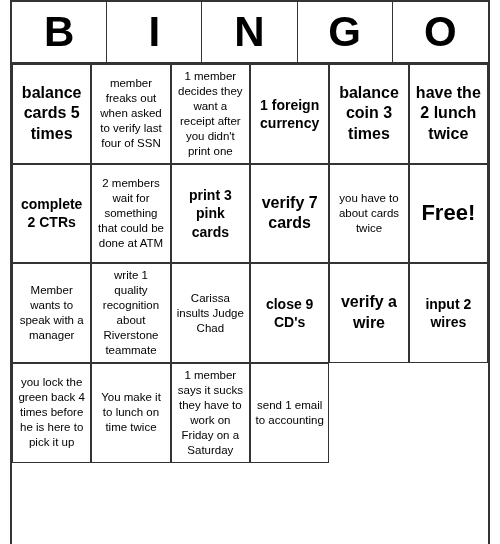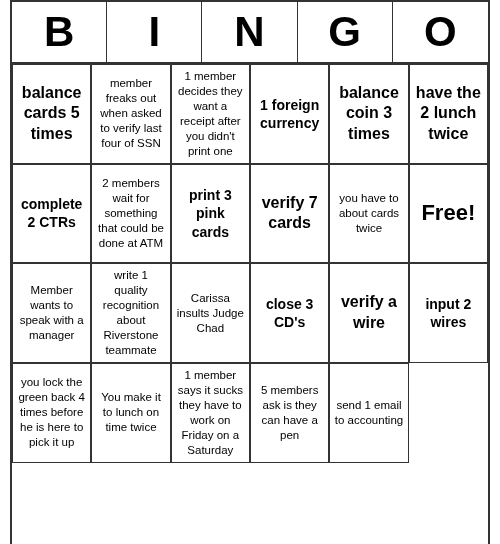--- a/index.html
+++ b/index.html
@@ -82,22 +82,21 @@
       <div class="bingo-cell large-text">have the 2 lunch twice</div>
       <div class="bingo-cell medium-text">complete 2 CTRs</div>
       <div class="bingo-cell">2 members wait for something that could be done at ATM</div>
       <div class="bingo-cell medium-text">print 3 pink cards</div>
       <div class="bingo-cell large-text">verify 7 cards</div>
       <div class="bingo-cell">you have to about cards twice</div>
       <div class="bingo-cell free">Free!</div>
       <div class="bingo-cell">Member wants to speak with a manager</div>
       <div class="bingo-cell">write 1 quality recognition about Riverstone teammate</div>
       <div class="bingo-cell">Carissa insults Judge Chad</div>
-      <div class="bingo-cell medium-text">close 3 CD's</div>
+      <div class="bingo-cell medium-text">close 9 CD's</div>
       <div class="bingo-cell large-text">verify a wire</div>
       <div class="bingo-cell medium-text">input 2 wires</div>
       <div class="bingo-cell">you lock the green back 4 times before he is here to pick it up</div>
       <div class="bingo-cell">You make it to lunch on time twice</div>
       <div class="bingo-cell">1 member says it sucks they have to work on Friday on a Saturday</div>
-      <div class="bingo-cell">5 members ask is they can have a pen</div>
       <div class="bingo-cell">send 1 email to accounting</div>
     </div>
 </div>
 
 </body></html>

